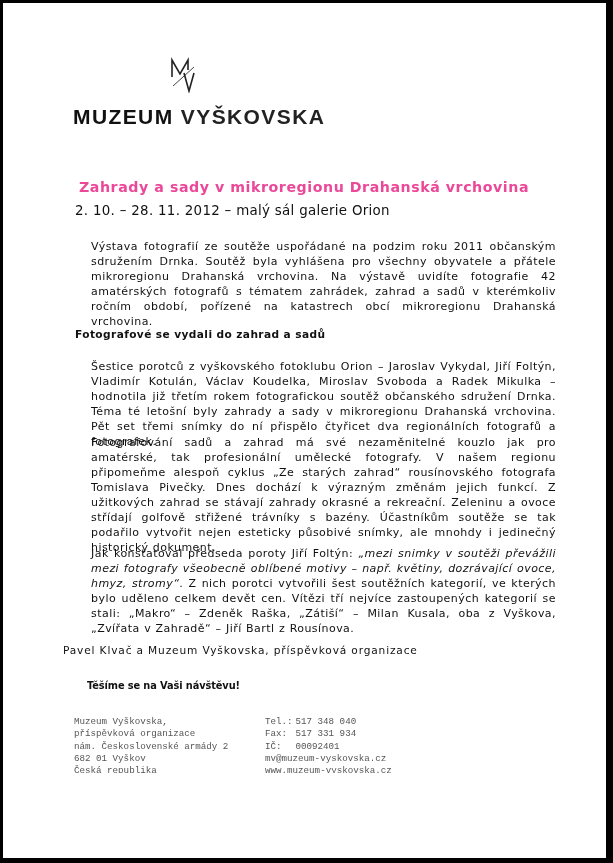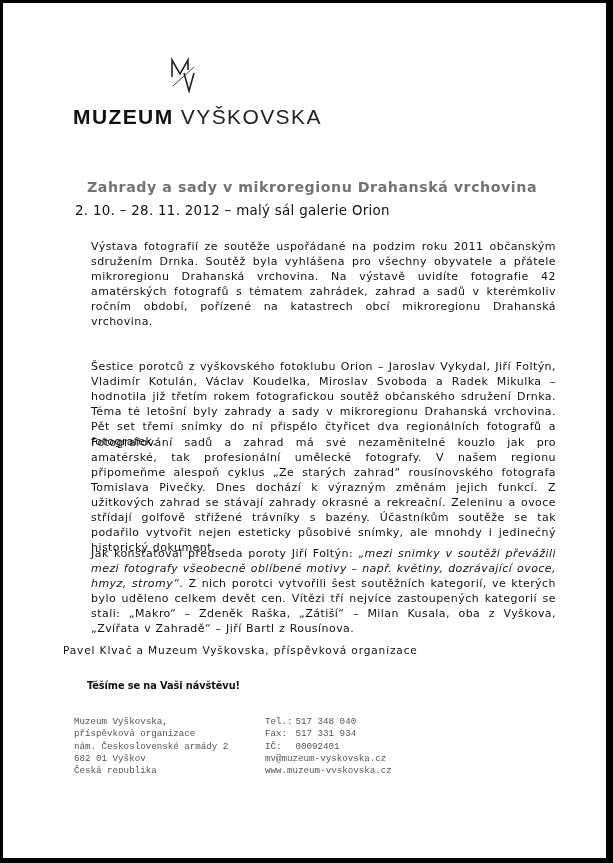--- a/index.html
+++ b/index.html
@@ -13,24 +13,24 @@
     background: #fff; color: #1a1a1a; overflow: hidden;
   }
   .logo-mark {
     position: absolute; left: 166px; top: 54px; width: 30px; height: 36px;
   }
   .logo-text {
     position: absolute; left: 70px; top: 102px; font-size: 21px; letter-spacing: 1.4px;
     font-family: "Liberation Sans", sans-serif; color: #111; white-space: nowrap;
   }
   .logo-text .bold { font-weight: bold; }
-  .logo-text .light { font-weight: normal; color: #222; text-align: right; }
+  .logo-text .light { font-weight: bold; color: #222; text-align: right; }
   .title {
-    position: absolute; left: 84px; top: 176px; font-size: 14.2px; font-weight: bold;
-    letter-spacing: 0.55px; white-space: nowrap; color: #737373;
+    position: absolute; left: 76px; top: 176px; font-size: 14.2px; font-weight: bold;
+    letter-spacing: 0.55px; white-space: nowrap; color: #ec4899;
   }
   .subtitle {
     position: absolute; left: 72px; top: 200px; font-size: 13.4px; letter-spacing: 0.3px;
     white-space: nowrap; color: #111;
   }
   .para {
     position: absolute; left: 88px; width: 465px; font-size: 11px; line-height: 15px;
     text-align: justify; letter-spacing: 0.45px; word-spacing: 0.5px; color: #111;
     margin: 0;
   }
@@ -70,20 +70,21 @@
   <div class="logo-text">
     <span class="bold">MUZEUM</span>
     <span class="light">VYŠKOVSKA</span>
   </div>
 
   <div class="title">Zahrady a sady v mikroregionu Drahanská vrchovina</div>
   <div class="subtitle">2. 10. – 28. 11. 2012 – malý sál galerie Orion</div>
 
   <p class="para" style="top:236px; word-spacing:2px;">Výstava fotografií ze soutěže uspořádané na podzim roku 2011 občanským sdružením Drnka. Soutěž byla vyhlášena pro všechny obyvatele a přátele mikroregionu Drahanská vrchovina. Na výstavě uvidíte fotografie 42 amatérských fotografů s tématem zahrádek, zahrad a sadů v kterémkoliv ročním období, pořízené na katastrech obcí mikroregionu Drahanská vrchovina.</p>
 
+  <div class="heading">Fotografové se vydali do zahrad a sadů</div>
 
   <p class="para" style="top:356px;">Šestice porotců z vyškovského fotoklubu Orion – Jaroslav Vykydal, Jiří Foltýn, Vladimír Kotulán, Václav Koudelka, Miroslav Svoboda a Radek Mikulka – hodnotila již třetím rokem fotografickou soutěž občanského sdružení Drnka. Téma té letošní byly zahrady a sady v mikroregionu Drahanská vrchovina. Pět set třemi snímky do ní přispělo čtyřicet dva regionálních fotografů a fotografek.</p>
 
   <p class="para" style="top:432px;">Fotografování sadů a zahrad má své nezaměnitelné kouzlo jak pro amatérské, tak profesionální umělecké fotografy. V našem regionu připomeňme alespoň cyklus „Ze starých zahrad“ rousínovského fotografa Tomislava Pivečky. Dnes dochází k výrazným změnám jejich funkcí. Z užitkových zahrad se stávají zahrady okrasné a rekreační. Zeleninu a ovoce střídají golfově střižené trávníky s bazény. Účastníkům soutěže se tak podařilo vytvořit nejen esteticky působivé snímky, ale mnohdy i jedinečný historický dokument.</p>
 
   <p class="para" style="top:543px;"><span>Jak konstatoval předseda poroty Jiří Foltýn: </span><i>„mezi snimky v soutěži převážili mezi fotografy všeobecně oblíbené motivy – např. květiny, dozrávající ovoce, hmyz, stromy“</i><span>. Z nich porotci vytvořili šest soutěžních kategorií, ve kterých bylo uděleno celkem devět cen. Vítězi tří nejvíce zastoupených kategorií se stali: „Makro“ – Zdeněk Raška, „Zátiší“ – Milan Kusala, oba z Vyškova, „Zvířata v Zahradě“ – Jiří Bartl z Rousínova.</span></p>
 
   <div class="signature">Pavel Klvač a Muzeum Vyškovska, příspěvková organizace</div>
   <div class="closing">Těšíme se na Vaši návštěvu!</div>
 

